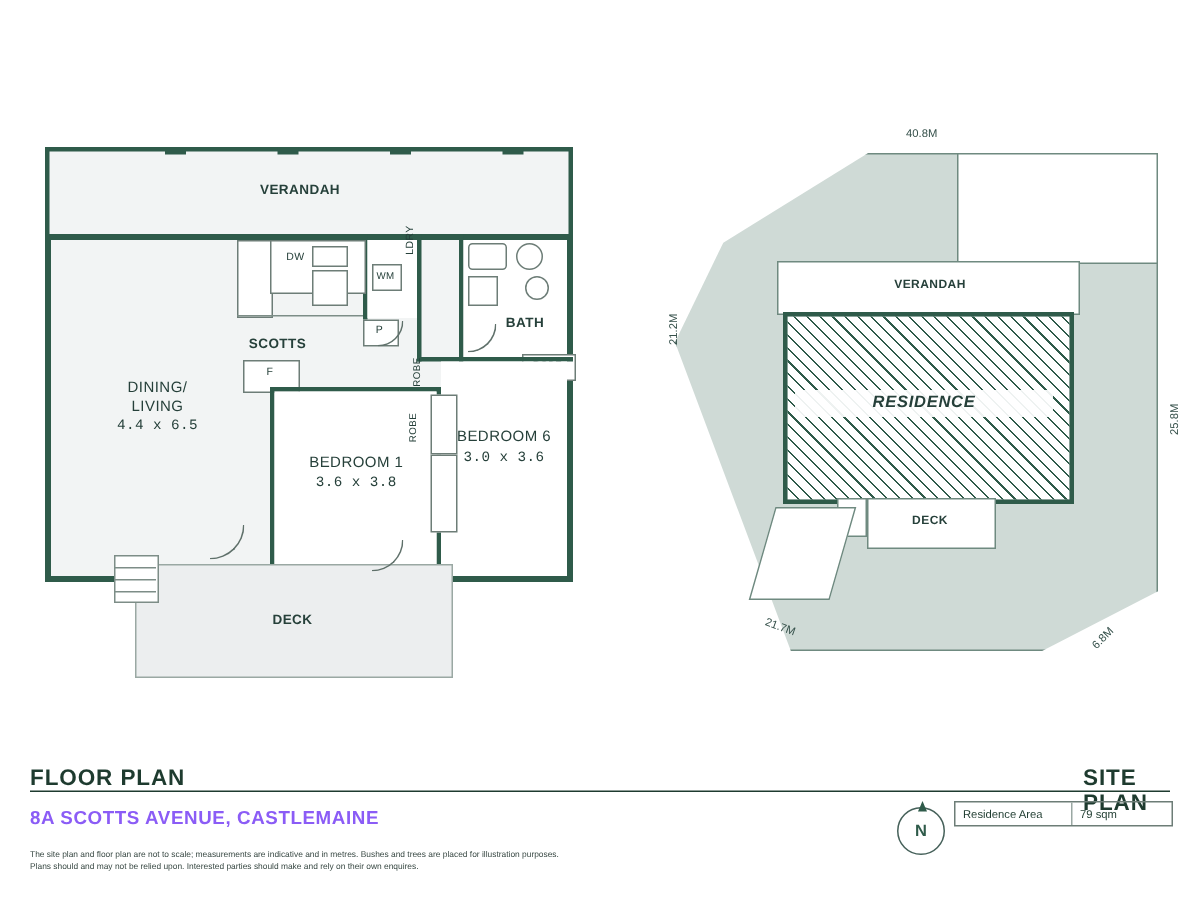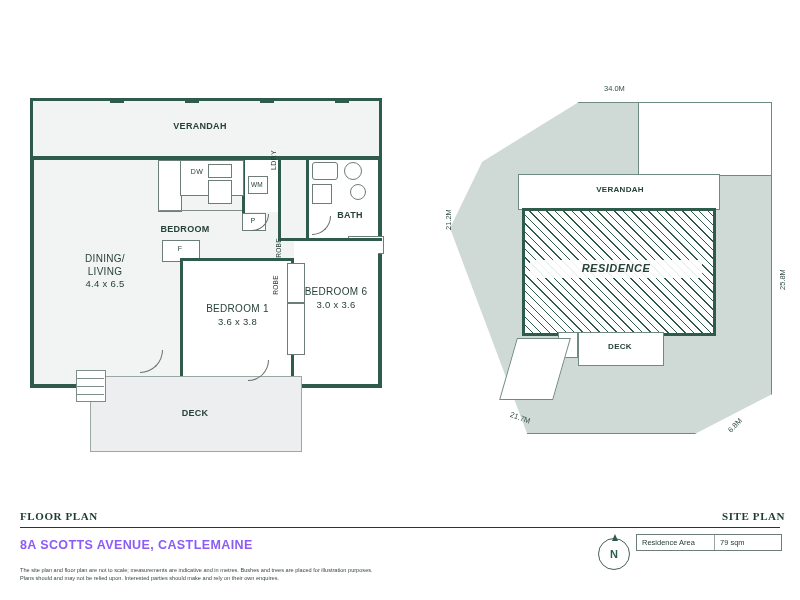--- a/index.html
+++ b/index.html
@@ -11,21 +11,21 @@
     position:relative;
     overflow:hidden;
   }
   .stage{position:absolute;left:0;top:0;width:800px;height:600px;}
 
   
   .abs{position:absolute;}
   .lbl{font-size:9px;letter-spacing:.3px;color:#26403a;text-align:center;line-height:1.25;}
   .lbl.bold{font-weight:bold;}
   .room{font-weight:normal;font-size:10px;}
-  .dim{font-weight:normal;font-size:9.5px;}
+  .dim{font-weight:normal;font-size:9.5px;font-family:Liberation Mono, monospace;}
 
   
   #floorplan{left:20px;top:88px;width:400px;height:380px;}
 
   .wall{position:absolute;background:#2f5b4a;}
   .fill{position:absolute;background:#f2f4f4;}
   .fill-light{position:absolute;background:#eceeef;}
   .white{position:absolute;background:#ffffff;}
 
   .thinline{position:absolute;background:#7d8d87;}
@@ -35,21 +35,21 @@
   
   #siteplan{left:430px;top:80px;width:360px;height:390px;}
   .siteland{position:absolute;background:#cfdad6;border:1px solid #6f8a80;}
   .sitewhite{position:absolute;background:#ffffff;border:1px solid #6f8a80;}
   .residence{position:absolute;border:3px solid #2f5b4a;background:
      repeating-linear-gradient(45deg, #ffffff 0 5px, #2f5b4a 5px 6px);}
   .sitebox{position:absolute;border:1px solid #6f8a80;background:#ffffff;}
   .sitedimlbl{position:absolute;font-size:7.5px;color:#35504a;}
 
   
-  .titleline{position:absolute;font-size:11px;font-weight:bold;letter-spacing:.6px;color:#1e3b2f;font-family:Liberation Serif, serif;}
+  .titleline{position:absolute;font-size:15px;font-weight:bold;letter-spacing:.6px;color:#1e3b2f;}
   .addr{position:absolute;font-size:12.5px;font-weight:bold;letter-spacing:.4px;color:#8b5cf6;}
   .disclaim{position:absolute;font-size:5.6px;line-height:1.5;color:#3a4a45;width:360px;}
 
   .rule{position:absolute;background:#1e3b2f;height:1px;}
 
   
   #areas{position:absolute;left:636px;top:534px;width:144px;border:1px solid #6d7d77;}
   #areas .hd{background:#e3e7e6;font-size:7.5px;font-weight:bold;padding:3px 5px;border-bottom:1px solid #6d7d77;letter-spacing:.3px;}
   #areas .row{display:flex;font-size:7.5px;border-bottom:1px solid #9aa8a3;}
   #areas .row:last-child{border-bottom:none;}
@@ -94,21 +94,21 @@
     <div class="wall" style="left:286px;top:68px;width:3px;height:100px;"></div>
     <div class="white" style="left:225px;top:72px;width:33px;height:52px;"></div>
     <div class="white" style="left:289px;top:72px;width:69px;height:92px;"></div>
 
     <div class="fixture" style="left:138px;top:72px;width:22px;height:50px;"></div>
     <div class="fixture" style="left:160px;top:72px;width:62px;height:34px;"></div>
     <div class="fixture" style="left:188px;top:76px;width:22px;height:12px;"></div>
     <div class="fixture" style="left:188px;top:92px;width:22px;height:22px;"></div>
     <div class="thinline" style="left:138px;top:122px;width:84px;height:1px;"></div>
     <div class="lbl" style="position:absolute;left:166px;top:80px;width:22px;font-size:7px;">DW</div>
-    <div class="lbl bold" style="position:absolute;left:120px;top:136px;width:90px;">BEDROOM</div>
+    <div class="lbl bold" style="position:absolute;left:120px;top:136px;width:90px;">SCOTTS</div>
 
     <div class="fixture" style="left:142px;top:152px;width:36px;height:20px;"></div>
     <div class="lbl" style="position:absolute;left:142px;top:157px;width:36px;font-size:7px;">F</div>
 
     <div class="fixture" style="left:228px;top:88px;width:18px;height:16px;"></div>
     <div class="lbl" style="position:absolute;left:227px;top:93px;width:20px;font-size:6.5px;">WM</div>
     <div class="lbl" style="position:absolute;left:250px;top:92px;width:40px;font-size:7px;transform:rotate(-90deg);transform-origin:left top;">LDRY</div>
 
     <div class="fixture" style="left:222px;top:125px;width:22px;height:16px;"></div>
     <div class="lbl" style="position:absolute;left:222px;top:129px;width:22px;font-size:7px;">P</div>
@@ -176,21 +176,21 @@
 
     <div class="residence" style="left:92px;top:128px;width:188px;height:122px;"></div>
     <div class="lbl bold" style="position:absolute;left:100px;top:180px;width:172px;font-size:11px;letter-spacing:.5px;background:rgba(255,255,255,.92);padding:2px 0;font-style:italic;">RESIDENCE</div>
 
     <div class="sitebox" style="left:148px;top:252px;width:84px;height:32px;"></div>
     <div class="lbl bold" style="position:absolute;left:150px;top:262px;width:80px;font-size:8px;">DECK</div>
 
     <div class="sitebox" style="left:128px;top:252px;width:18px;height:24px;"></div>
     <div class="sitewhite" style="left:78px;top:258px;width:52px;height:60px;transform:skewX(-16deg);"></div>
 
-    <div class="sitedimlbl" style="left:174px;top:4px;">34.0M</div>
+    <div class="sitedimlbl" style="left:174px;top:4px;">40.8M</div>
     <div class="sitedimlbl" style="left:14px;top:150px;transform:rotate(-90deg);transform-origin:left top;">21.2M</div>
     <div class="sitedimlbl" style="left:348px;top:210px;transform:rotate(-90deg);transform-origin:left top;">25.8M</div>
     <div class="sitedimlbl" style="left:82px;top:330px;transform:rotate(20deg);transform-origin:left top;">21.7M</div>
     <div class="sitedimlbl" style="left:296px;top:348px;transform:rotate(-45deg);transform-origin:left top;">6.8M</div>
   </div>
 
   <div class="titleline" style="left:20px;top:510px;">FLOOR PLAN</div>
   <div class="titleline" style="left:722px;top:510px;">SITE PLAN</div>
   <div class="rule" style="left:20px;top:527px;width:760px;"></div>
 

